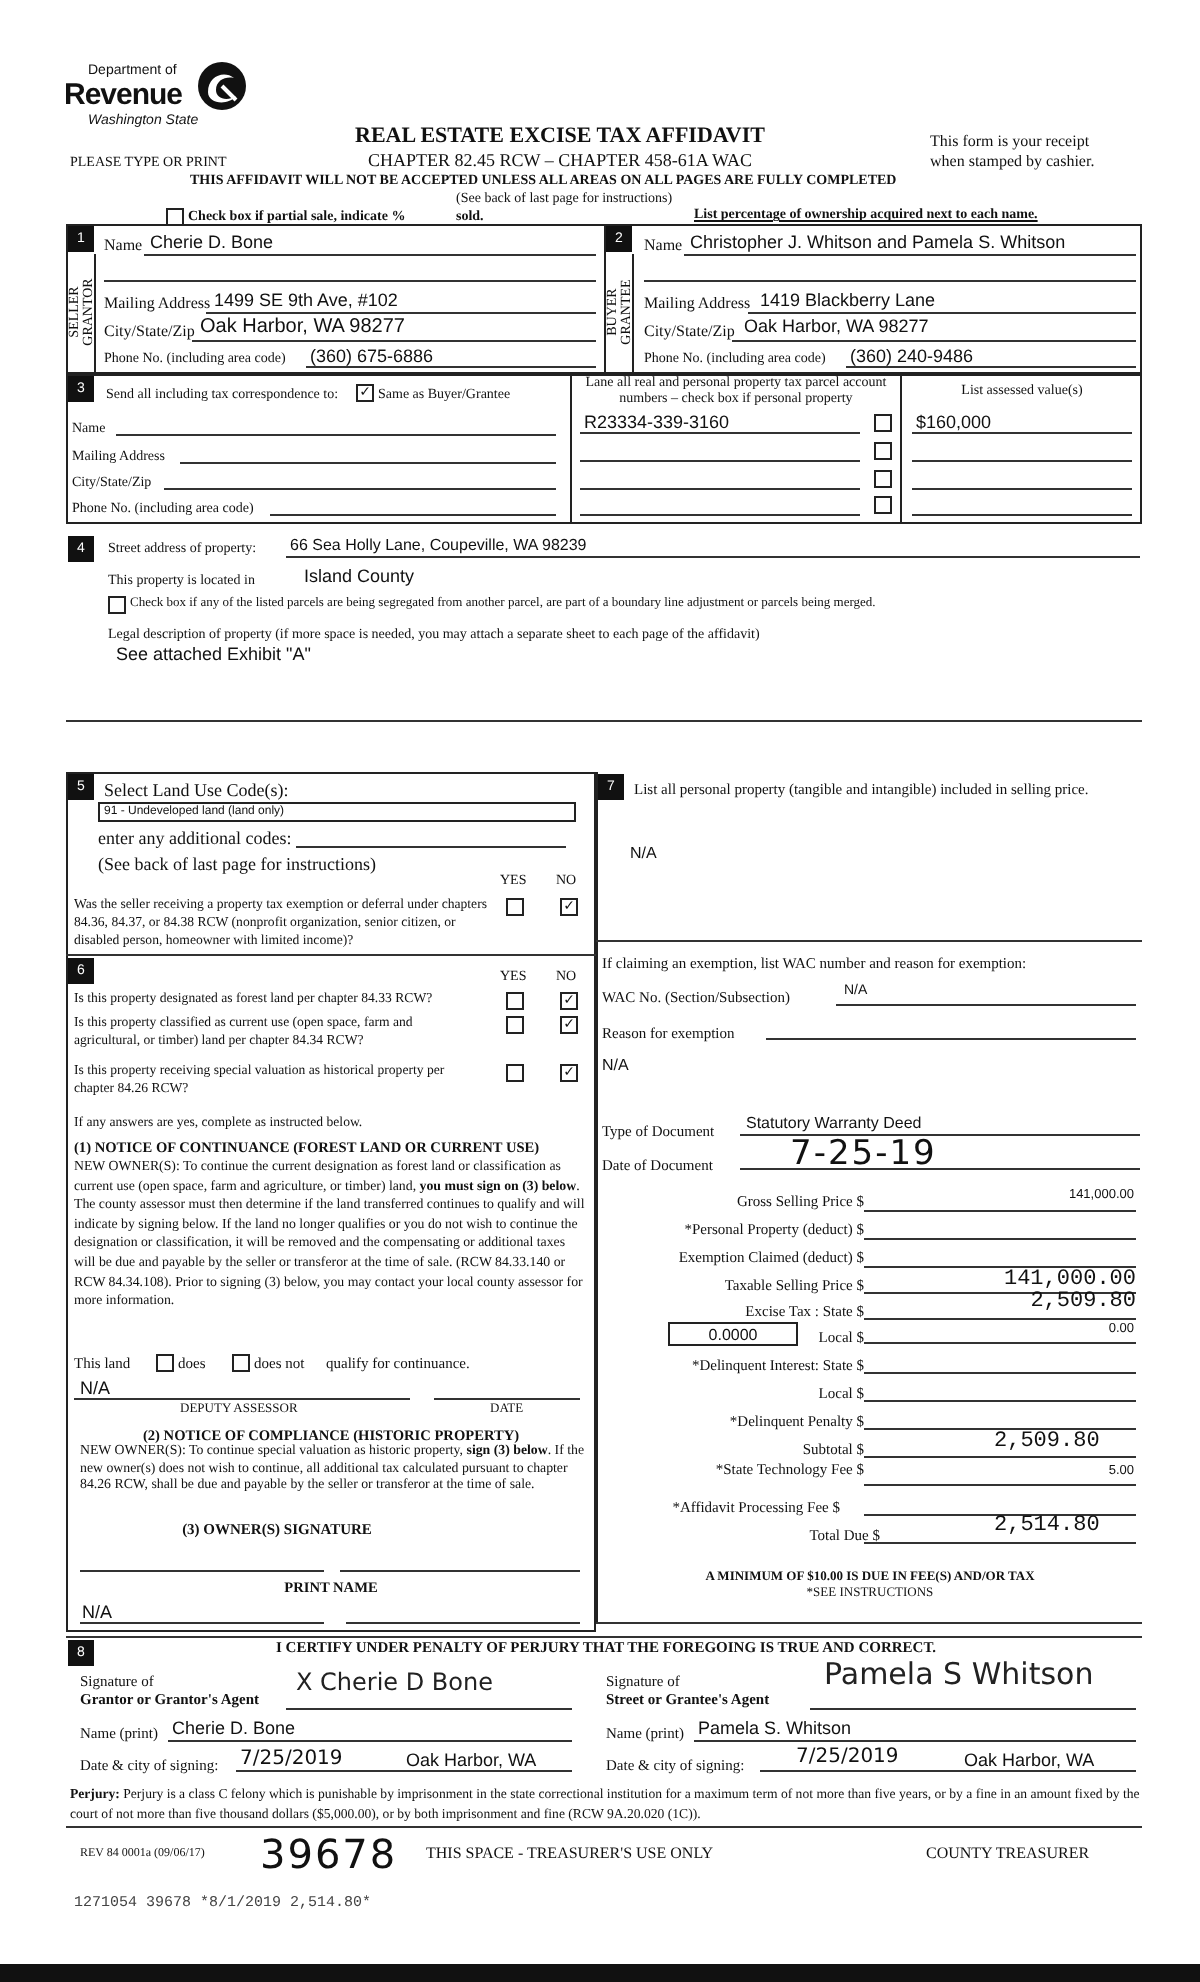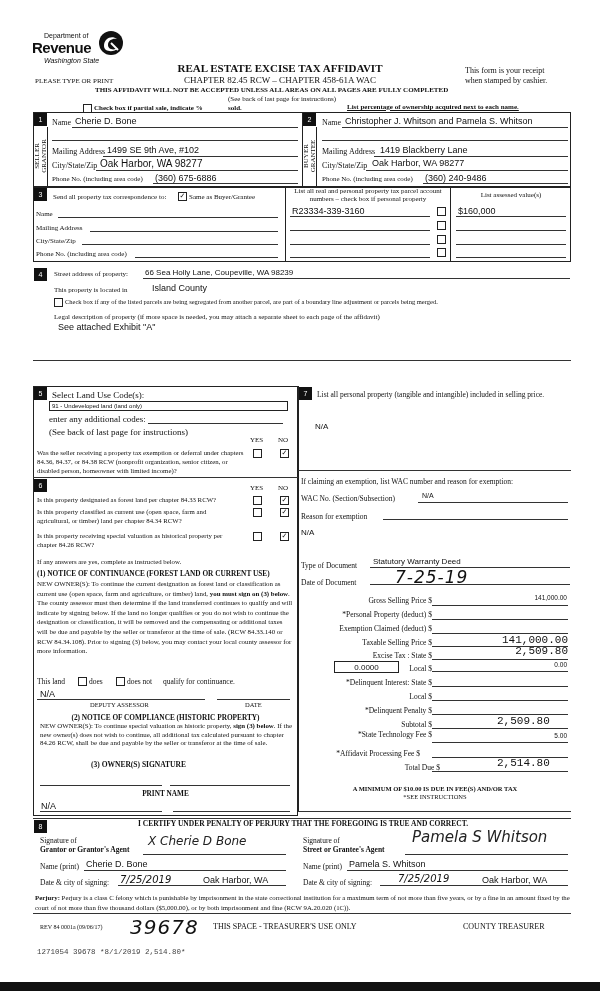--- a/index.html
+++ b/index.html
@@ -1,20 +1,20 @@
 <!DOCTYPE html>
 <html><head>
 <meta charset="utf-8">
 <style>
 *{box-sizing:border-box;margin:0;padding:0}
 body{width:600px;height:991px;background:#fff;font-family:"Liberation Serif",serif;color:#111;position:relative;overflow:hidden}
 .abs{position:absolute}
 .sans{font-family:"Liberation Sans",sans-serif}
 .mono{font-family:"Liberation Mono",monospace}
-.hand{font-family:"DejaVu Sans",sans-serif;font-style:italic}
+.hand{font-family:"DejaVu Sans",sans-serif;}
 .t7{font-size:7px}
 .t8{font-size:8px}
 .t9{font-size:9px}
 .b{font-weight:bold}
 .line{position:absolute;border-bottom:1px solid #333;height:0}
 .vline{position:absolute;border-left:1px solid #222;width:0}
 .badge{position:absolute;background:#111;color:#fff;font-size:7px;width:13px;height:13px;text-align:center;line-height:13px;font-family:"Liberation Sans",sans-serif}
 .cb{position:absolute;width:9px;height:9px;border:1px solid #222;background:#fff;font-size:7px;line-height:7px;text-align:center;font-family:"DejaVu Sans",sans-serif}
 .fill{font-family:"Liberation Sans",sans-serif;font-size:9px}
 .box{position:absolute;border:1px solid #222}
@@ -91,33 +91,33 @@
 <div class="abs fill" style="left:372px;top:158px">Oak Harbor, WA 98277</div>
 <div class="line" style="left:366px;top:170px;width:202px"></div>
 <div class="abs t7" style="left:322px;top:175px">Phone No. (including area code)</div>
 <div class="abs fill" style="left:425px;top:173px">(360) 240-9486</div>
 <div class="line" style="left:423px;top:183px;width:145px"></div>
 
 <div class="box" style="left:33px;top:187px;width:538px;height:75px"></div>
 <div class="vline" style="left:285px;top:187px;height:75px"></div>
 <div class="vline" style="left:450px;top:187px;height:75px"></div>
 <div class="badge" style="left:34px;top:188px">3</div>
-<div class="abs t7" style="left:53px;top:193px">Send all property tax correspondence to:</div>
+<div class="abs t7" style="left:53px;top:193px">Send all including tax correspondence to:</div>
 <div class="cb" style="left:178px;top:192px">✓</div>
 <div class="abs t7" style="left:189px;top:193px">Same as Buyer/Grantee</div>
 <div class="abs t7" style="left:36px;top:210px">Name</div>
 <div class="line" style="left:58px;top:217px;width:220px"></div>
 <div class="abs t7" style="left:36px;top:224px">Mailing Address</div>
 <div class="line" style="left:90px;top:231px;width:188px"></div>
 <div class="abs t7" style="left:36px;top:237px">City/State/Zip</div>
 <div class="line" style="left:82px;top:244px;width:196px"></div>
 <div class="abs t7" style="left:36px;top:250px">Phone No. (including area code)</div>
 <div class="line" style="left:135px;top:257px;width:143px"></div>
 
-<div class="abs t7 center" style="left:286px;top:187px;width:164px">List all real and personal property tax parcel account</div>
+<div class="abs t7 center" style="left:286px;top:187px;width:164px">Lane all real and personal property tax parcel account</div>
 <div class="abs t7 center" style="left:286px;top:195px;width:164px">numbers – check box if personal property</div>
 <div class="abs t7 center" style="left:451px;top:191px;width:120px">List assessed value(s)</div>
 
 <div class="abs fill" style="left:292px;top:206px">R23334-339-3160</div>
 <div class="line" style="left:290px;top:216px;width:140px"></div>
 <div class="cb" style="left:437px;top:207px"></div>
 <div class="abs fill" style="left:458px;top:206px">$160,000</div>
 <div class="line" style="left:456px;top:216px;width:110px"></div>
 
 <div class="line" style="left:290px;top:230px;width:140px"></div>

